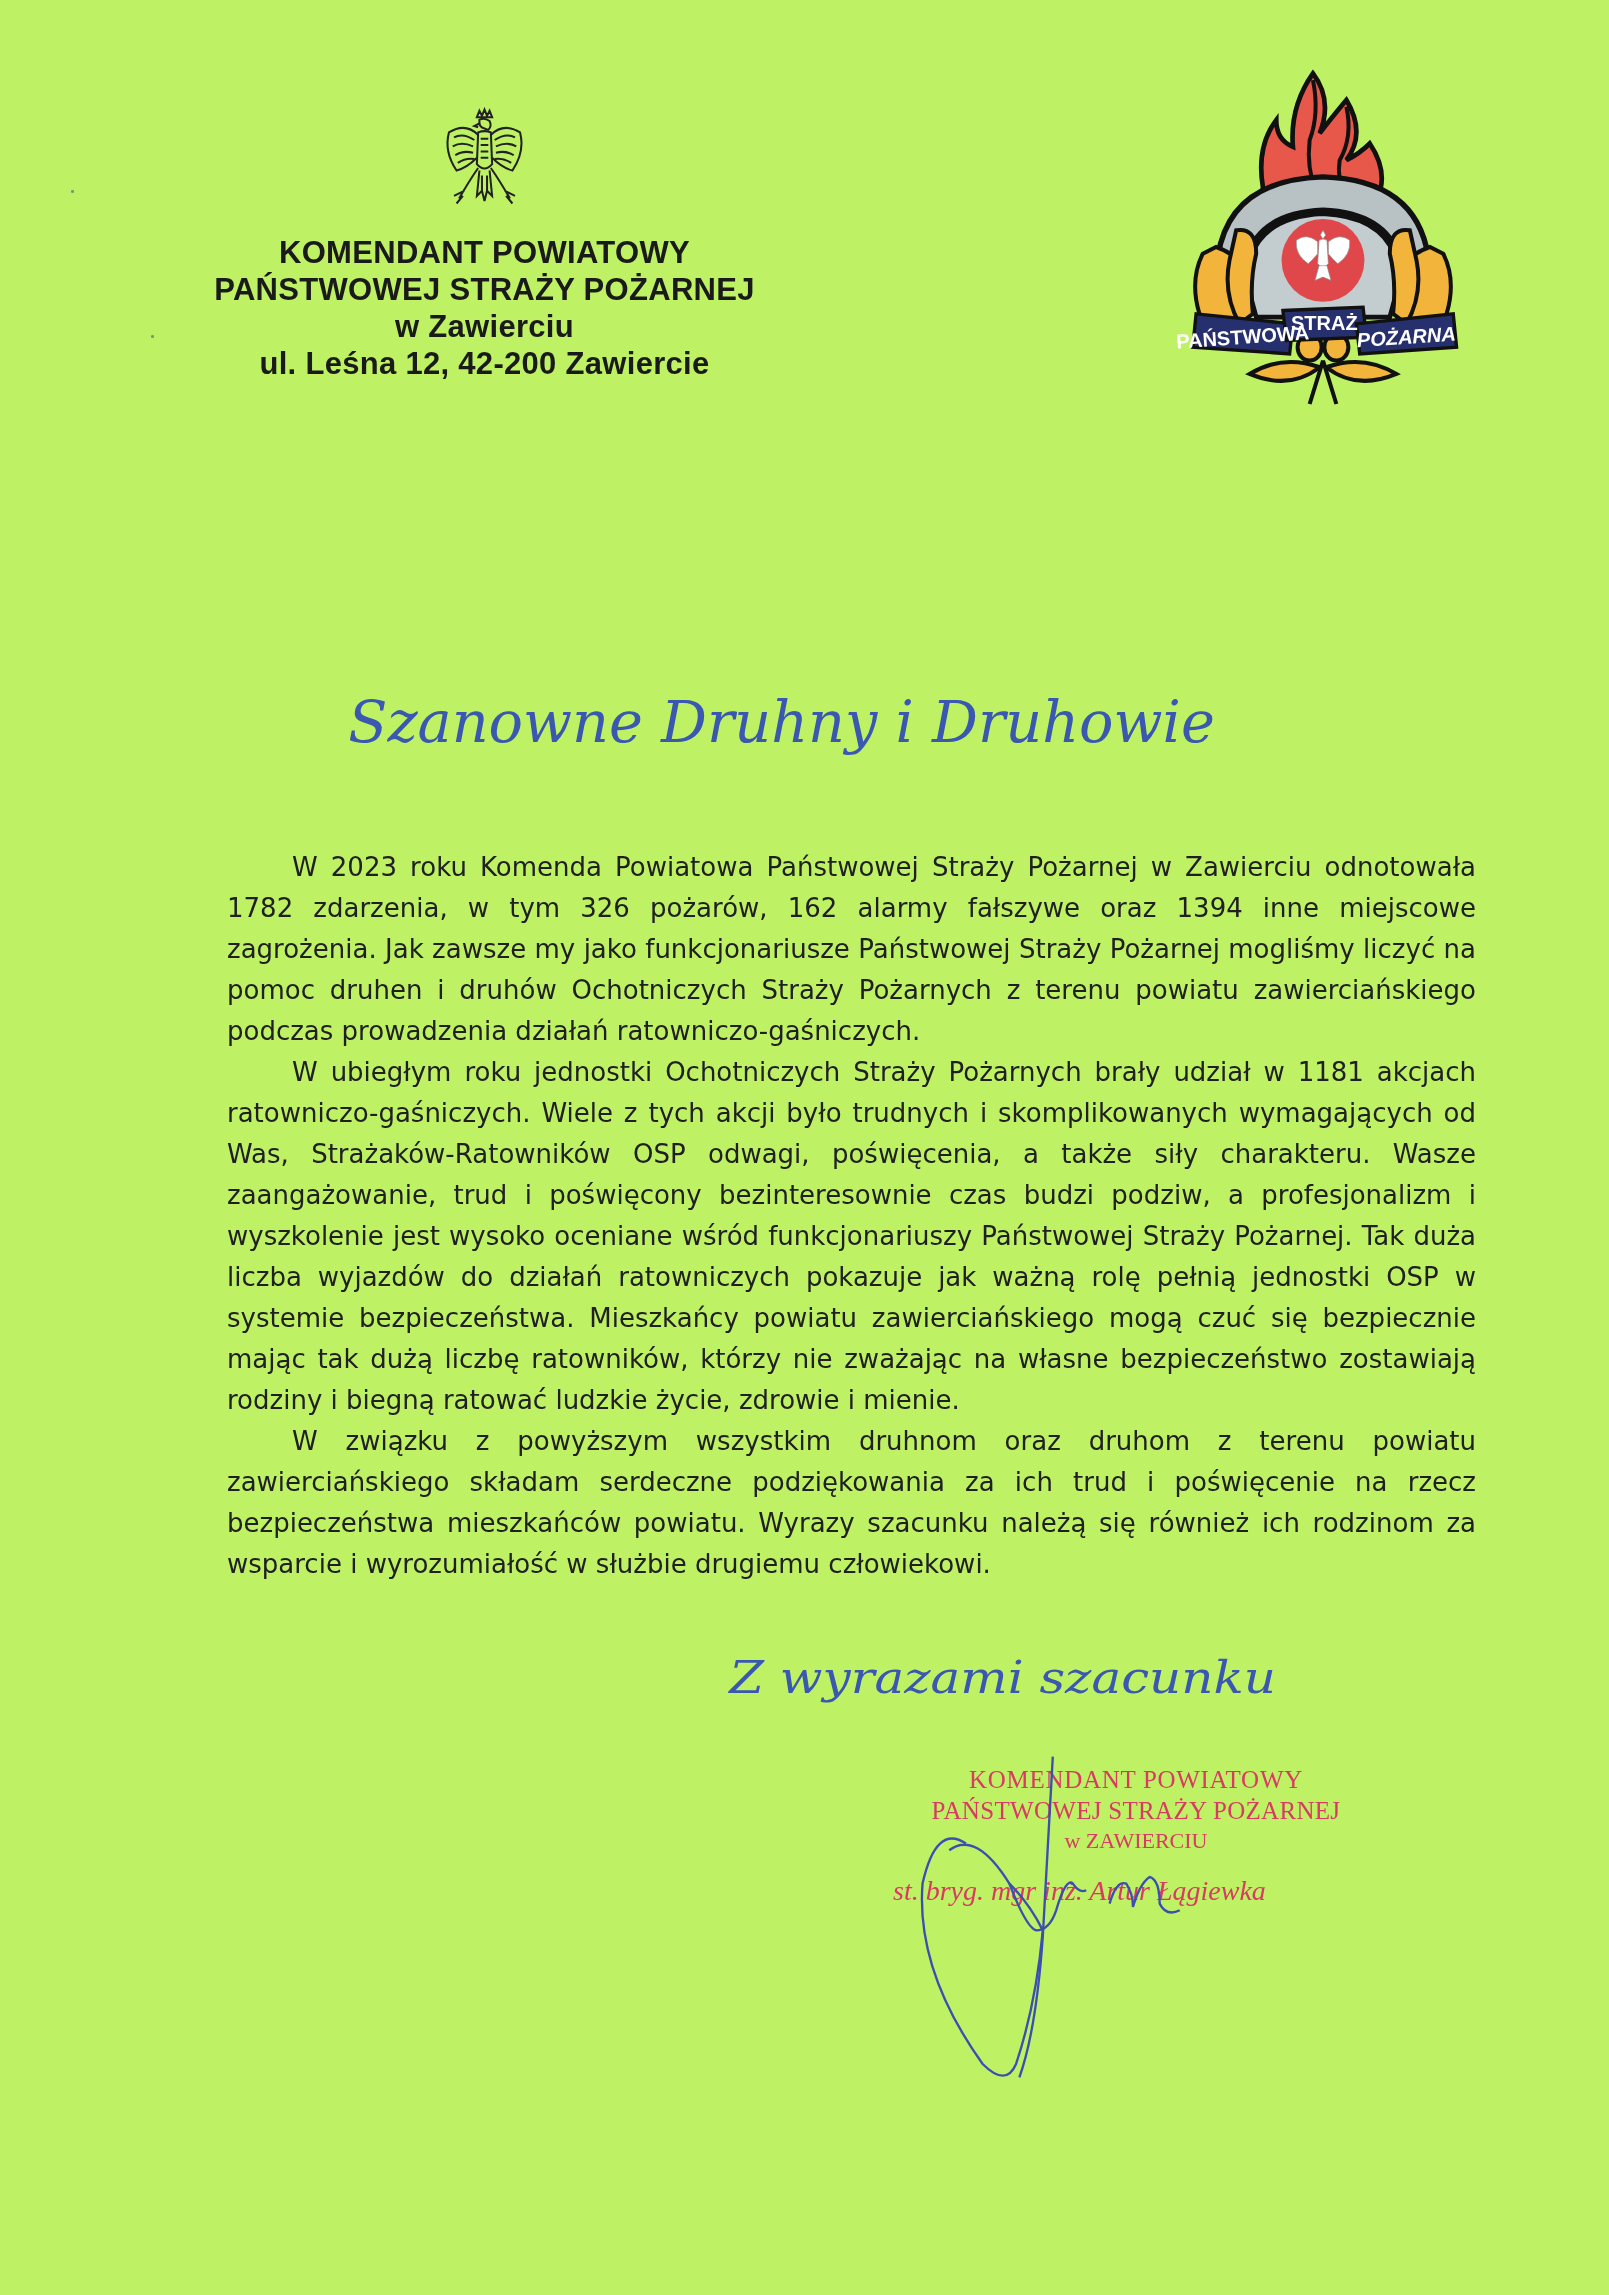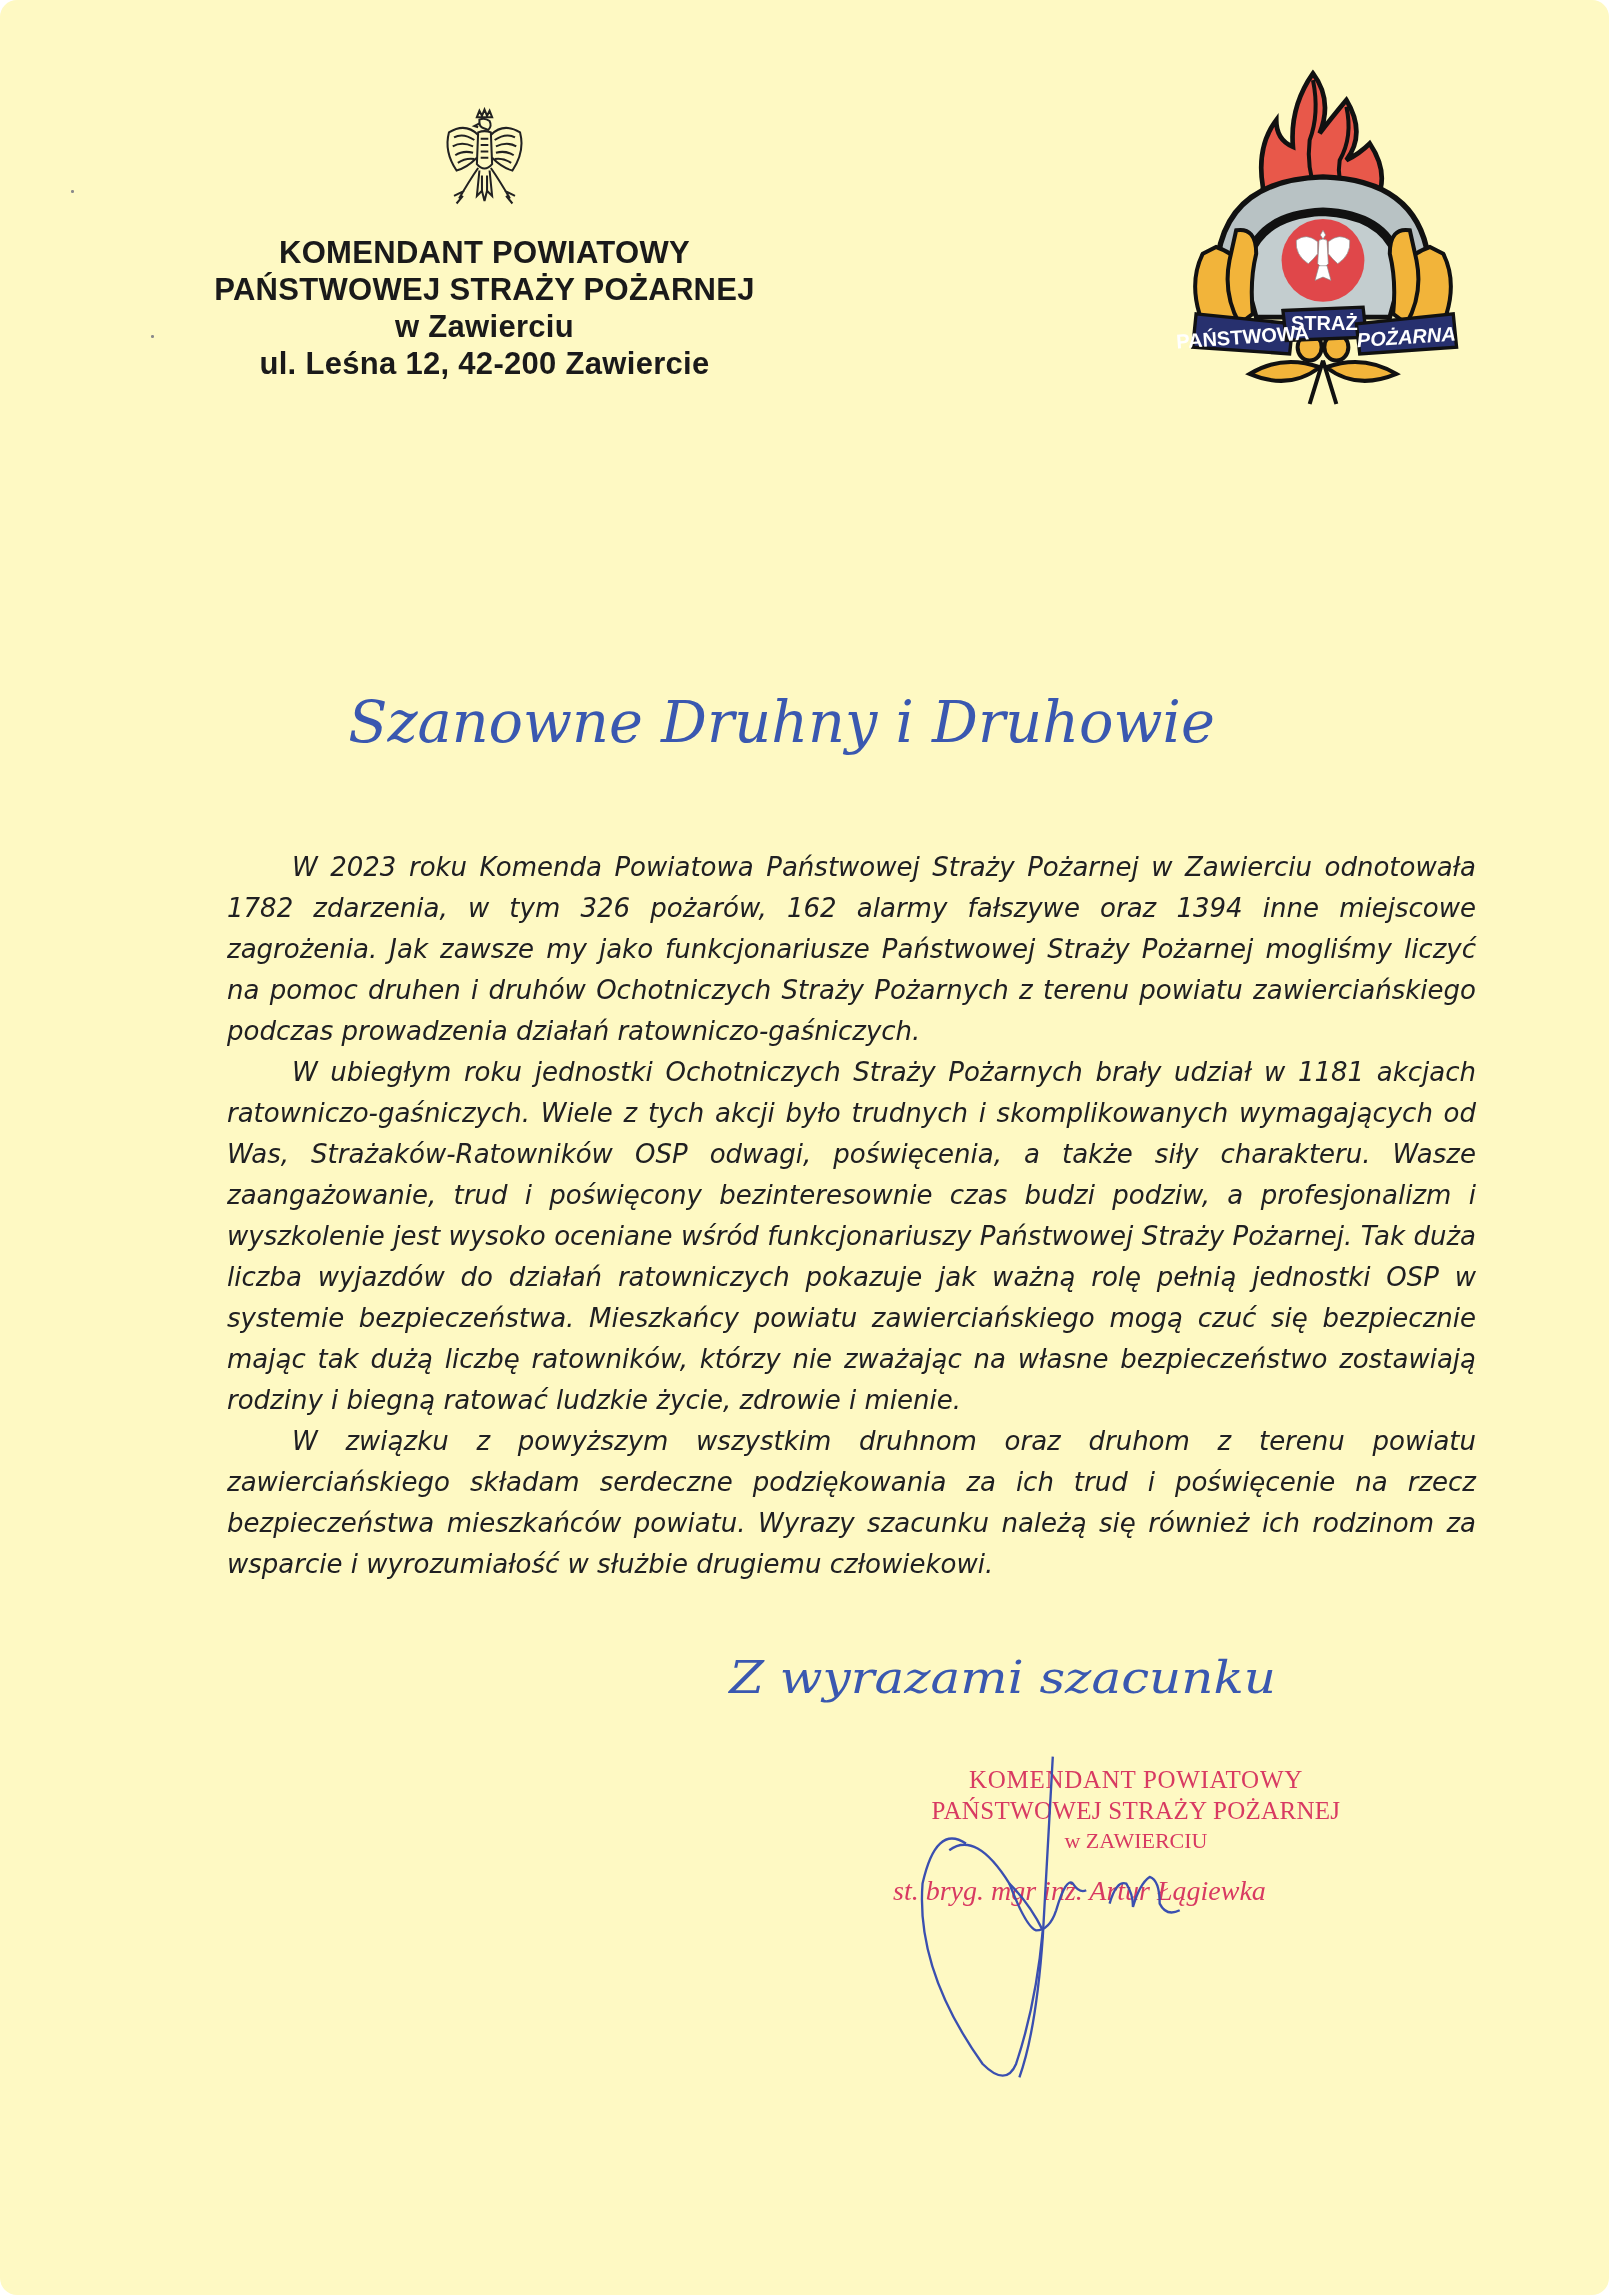--- a/index.html
+++ b/index.html
@@ -1,33 +1,33 @@
 <!DOCTYPE html>
 <html style="font-size:10.7px"><head>
 <meta charset="utf-8">
 <style>
   html, body { margin: 0; padding: 0; background: #ffffff; }
   body { width: 1609px; height: 2295px; position: relative; overflow: hidden; font-family: "Liberation Sans", sans-serif; color: #1d1d1f; }
-  .page { position: absolute; inset: 0; background: #fef9c3; border-radius: 17px; }
+  .page { position: absolute; inset: 0; background: #bef264; }
 
   
   .header-left { position: absolute; left: 167px; top: 107px; width: 635px; text-align: center; }
   .eagle { display: block; margin: 0 auto; width: 127px; height: 127px; }
   .hdr-line { font-family: "Liberation Sans", sans-serif; font-weight: 700; font-size: 31px; line-height: 37px; color: #1a1a1a; letter-spacing: 0.3px; }
 
   
   .logo { position: absolute; left: 1176px; top: 60px; width: 294px; height: 354px; }
 
   
   .salutation { position: absolute; left: 334px; top: 675px; width: 935px; height: 100px; }
   .hand-text { font-family: "DejaVu Serif", serif; font-style: italic; fill: #3a58b0; }
 
   
   .body-text { position: absolute; left: 227px; top: 847px; width: 1249px; font-family: "DejaVu Sans", sans-serif; font-size: 26px; line-height: 41px; color: #202022; text-align: justify; }
-  .body-text p { margin: 0; text-indent: 65px; font-style: italic; }
+  .body-text p { margin: 0; text-indent: 65px; }
 
   
   .closing { position: absolute; left: 722px; top: 1643px; width: 601px; height: 80px; }
 
   
   .stamp { position: absolute; left: 889px; top: 1764px; width: 494px; text-align: center; font-family: "Liberation Serif", serif; color: #d83a62; }
   .stamp .s1 { font-size: 25px; line-height: 31px; letter-spacing: 0.7px; }
   .stamp .s2 { font-size: 25px; line-height: 31px; letter-spacing: 0.3px; }
   .stamp .s3 { font-size: 22px; line-height: 29px; }
   .stamp .s4 { font-size: 28px; line-height: 47px; font-style: italic; margin-top: 12px; text-align: left; padding-left: 4px; }

